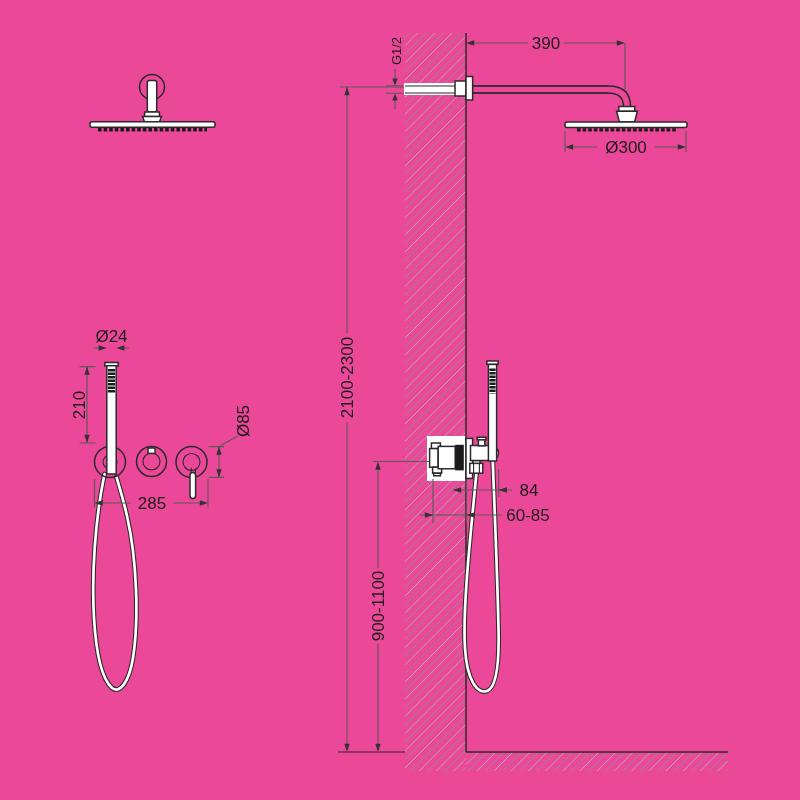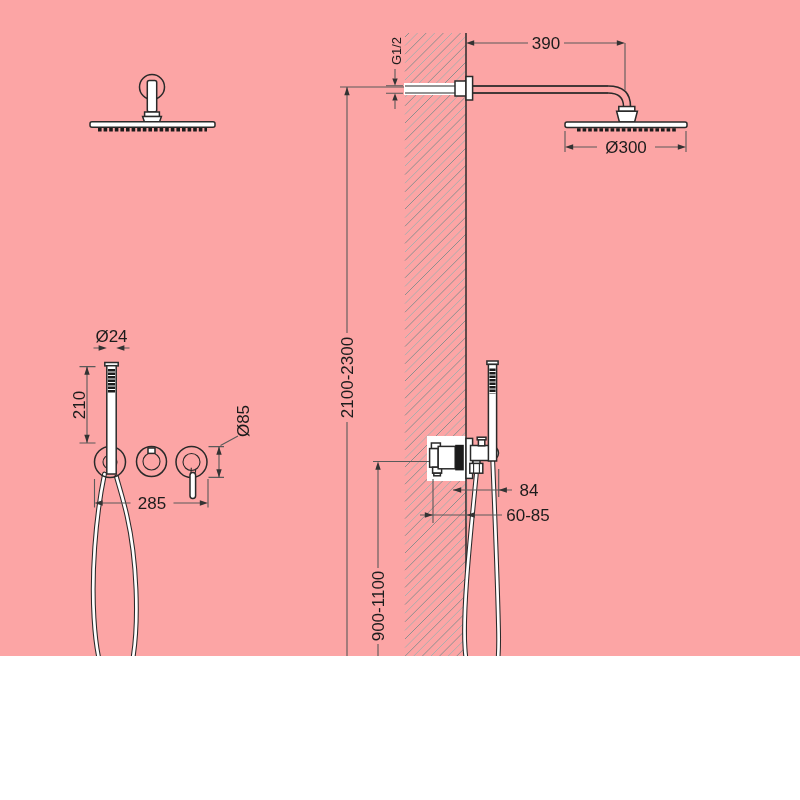--- a/index.html
+++ b/index.html
@@ -1,16 +1,16 @@
 <!DOCTYPE html>
 <html><head>
 <meta charset="utf-8">
 <style>
   html,body{margin:0;padding:0;background:#fff;}
-  #stage{position:relative;width:800px;height:656px;background:#fca5a5;overflow:hidden;text-align:right;}
+  #stage{position:relative;width:800px;height:800px;background:#ec4899;overflow:hidden;text-align:right;}
   svg{display:block;}
   .ln{stroke:#2a2a2a;stroke-width:1.5;fill:none;}
   .lnthin{stroke:#2a2a2a;stroke-width:1.1;fill:none;}
   .fillw{fill:#ffffff;stroke:#2a2a2a;stroke-width:1.5;}
   .punch{fill:#ffffff;stroke:none;}
   .dim{stroke:#5a5a5a;stroke-width:1.1;fill:none;}
   .arr{fill:#333333;stroke:none;}
   .hosecore{stroke:#ffffff;stroke-width:2.7;fill:none;stroke-linecap:round;}
   .hoseout{stroke:#2a2a2a;stroke-width:4.8;fill:none;stroke-linecap:round;}
   text{font-family:"Liberation Sans","DejaVu Sans",sans-serif;font-size:17px;fill:#1c1c1c;}

